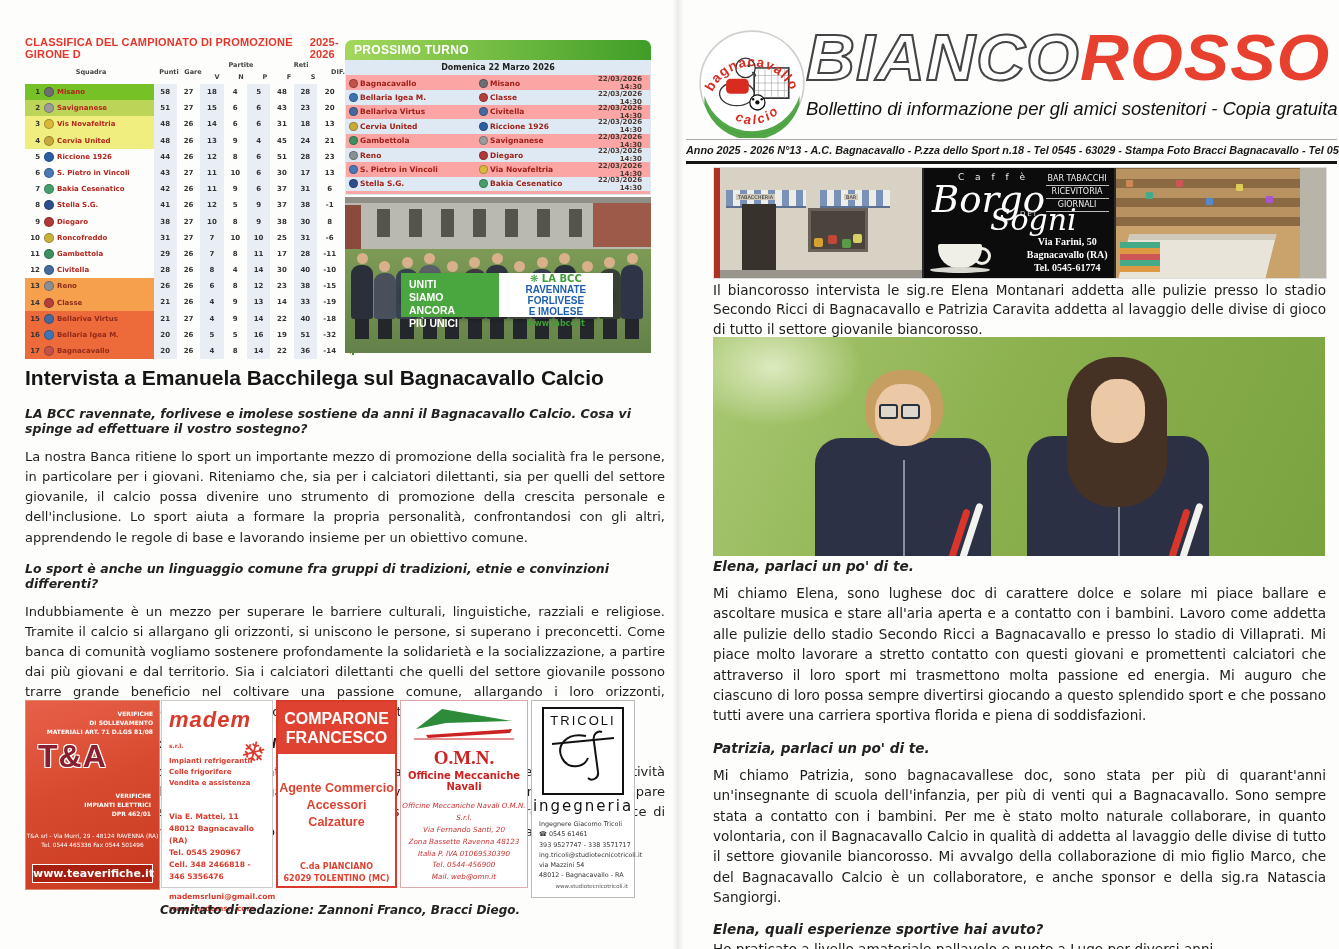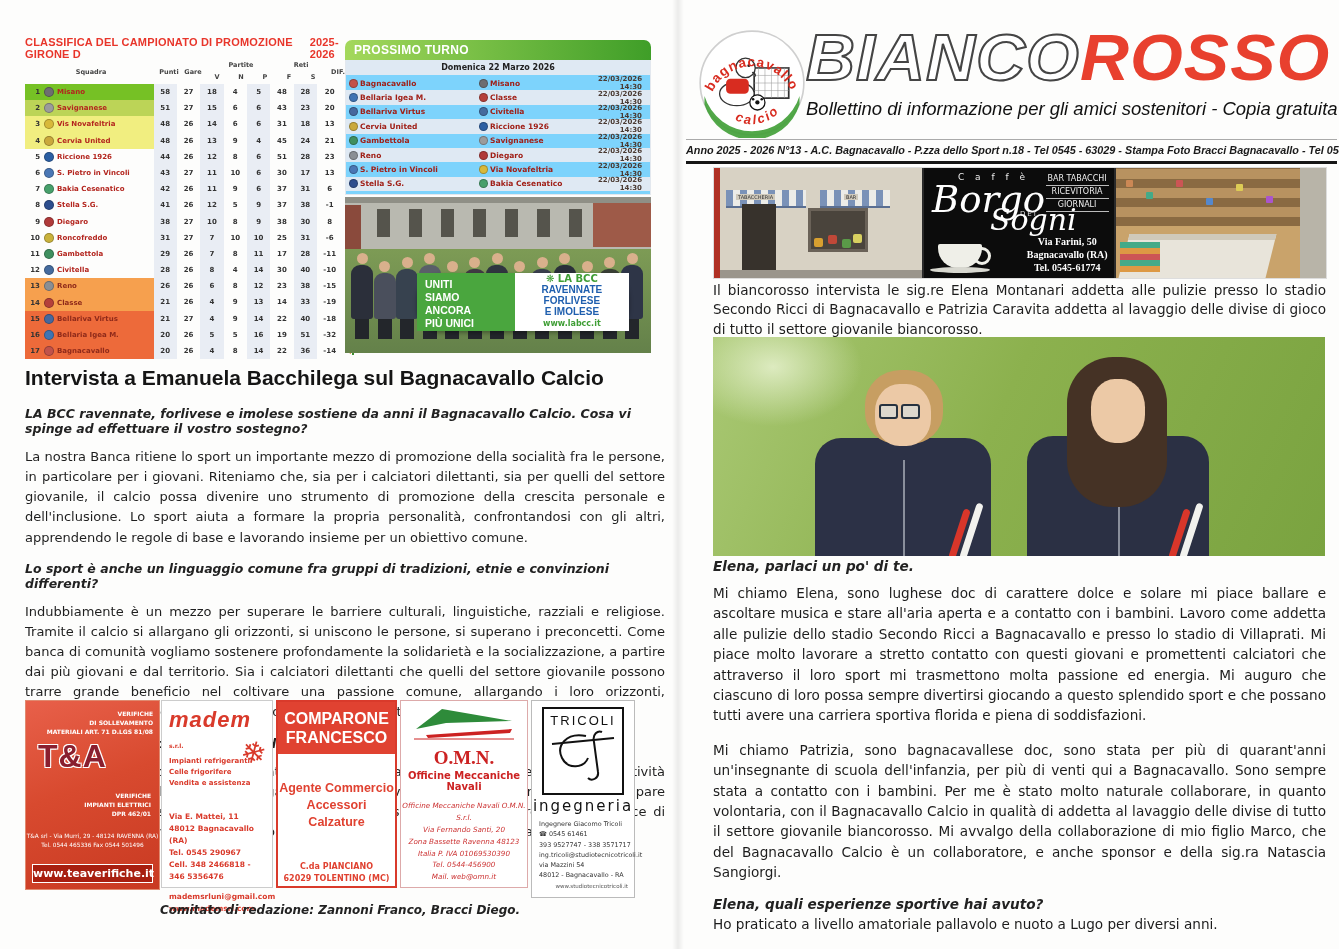--- a/index.html
+++ b/index.html
@@ -32,21 +32,21 @@
   .z-lgreen{background:#bcd457;}
   .z-yellow{background:#f1ee80;}
   .z-orange{background:#f6a04e;}
   .z-red{background:#ed6a3a;}
   .z-red .c-name,.z-orange .c-name{color:#8f2a1a;}
   
   .pt{position:absolute;left:345px;top:40px;width:306px;}
   .pt-head{height:20px;border-radius:7px 7px 0 0;background:linear-gradient(90deg,#a4d85c,#3f9e28);
            color:#fff;font-weight:bold;font-size:12px;line-height:20px;padding-left:9px;
            font-family:"Liberation Sans",sans-serif;letter-spacing:.3px;}
-  .pt-body{background:#7dd3fc;border:1px solid #e3e8ee;border-top:none;padding-bottom:3px;}
+  .pt-body{background:#fca5a5;border:1px solid #e3e8ee;border-top:none;padding-bottom:3px;}
   .pt-date{background:#dfe9f3;text-align:center;font-size:8px;font-weight:bold;color:#222;
            height:15px;line-height:15px;margin-bottom:1px;}
   .fx{display:flex;align-items:center;height:14.4px;font-size:7.5px;}
   .fx:nth-child(even){background:#dfe9f3;}
   .f-b{width:14px;display:flex;justify-content:center;}
   .f-b i{width:7px;height:7px;border-radius:50%;display:block;border:1px solid rgba(0,0,0,.25);}
   .f-home{width:116px;font-weight:bold;color:#a02018;}
   .f-away{width:100px;font-weight:bold;color:#a02018;}
   .f-date{flex:1;text-align:right;padding-right:8px;font-size:7px;font-weight:bold;color:#4a3a32;}
   .pt-riposo{font-size:8px;font-weight:bold;color:#222;margin-top:5px;}
@@ -58,21 +58,21 @@
              background:repeating-linear-gradient(90deg,#55544c 0 13px,#b9b9b0 13px 32px);}
   .ph1-roof{position:absolute;left:0;top:0;width:100%;height:6px;background:#8f8f86;}
   .ph1-bldg{position:absolute;right:0;top:6px;width:58px;height:44px;background:#9e5a48;}
   .ph1-bldg2{position:absolute;left:0;top:8px;width:16px;height:46px;background:#8a4a3c;}
   .ph1-grass{position:absolute;left:0;top:52px;width:100%;height:104px;
              background:linear-gradient(180deg,#7d9b55,#64814a);}
   .person{position:absolute;width:26px;}
   .person .hd{width:11px;height:11px;border-radius:50%;background:#d9b08c;margin:0 auto;}
   .person .bd{width:22px;height:50px;border-radius:9px 9px 3px 3px;margin:1px auto 0;}
   .person .lg{width:14px;height:20px;background:#23262b;margin:0 auto;}
-  .bcc-banner{position:absolute;left:72px;top:76px;width:212px;height:58px;display:flex;
+  .bcc-banner{position:absolute;left:56px;top:76px;width:212px;height:44px;display:flex;
               box-shadow:0 2px 4px rgba(0,0,0,.35);z-index:5;border-radius:24px;}
   .bcc-left{width:44%;background:#4aa63e;color:#fff;font-weight:bold;font-size:10.5px;
             line-height:1.25;padding:5px 0 0 8px;font-family:"Liberation Sans",sans-serif;}
   .bcc-right{width:56%;background:#fff;text-align:center;}
   .bcc-brand{color:#3f9e35;font-weight:bold;font-size:10px;}
   .bcc-mark{color:#3f9e35;font-size:10px;}
   .bcc-r1{color:#1f5fae;font-weight:bold;font-size:10px;line-height:1.1;font-family:"Liberation Sans",sans-serif;}
   .bcc-url{color:#3f9e35;font-size:8px;margin-top:2px;font-weight:bold;}
   
   .article{position:absolute;left:25px;top:366px;width:640px;}
@@ -973,19 +973,20 @@
           <div class="wm-sl-r" style="right:26px;bottom:-4px;"></div>
         </div>
         <div class="wm-hair" style="left:54px;top:16px;width:100px;height:150px;background:#453225;border-radius:46px;"></div>
         <div class="wm-face" style="left:78px;top:38px;width:54px;height:64px;"></div>
       </div>
     </div>
 
     <div class="qa">
       <h3>Elena, parlaci un po' di te.</h3>
       <p>Mi chiamo Elena, sono lughese doc di carattere dolce e solare mi piace ballare e ascoltare musica e stare all'aria aperta e a contatto con i bambini. Lavoro come addetta alle pulizie dello stadio Secondo Ricci a Bagnacavallo e presso lo stadio di Villaprati. Mi piace molto lavorare a stretto contatto con questi giovani e promettenti calciatori che attraverso il loro sport mi trasmettono molta passione ed energia. Mi auguro che ciascuno di loro possa sempre divertirsi giocando a questo splendido sport e che possano tutti avere una carriera sportiva florida e piena di soddisfazioni.</p>
+      <h3>Patrizia, parlaci un po' di te.</h3>
       <p>Mi chiamo Patrizia, sono bagnacavallese doc, sono stata per più di quarant'anni un'insegnante di scuola dell'infanzia, per più di venti qui a Bagnacavallo. Sono sempre stata a contatto con i bambini. Per me è stato molto naturale collaborare, in quanto volontaria, con il Bagnacavallo Calcio in qualità di addetta al lavaggio delle divise di tutto il settore giovanile biancorosso. Mi avvalgo della collaborazione di mio figlio Marco, che del Bagnacavallo Calcio è un collaboratore, e anche sponsor e della sig.ra Natascia Sangiorgi.</p>
       <h3 style="margin-bottom:2px;">Elena, quali esperienze sportive hai avuto?</h3>
       <p>Ho praticato a livello amatoriale pallavolo e nuoto a Lugo per diversi anni.</p>
 
     </div>
   </div>
 </div>
 
 </body></html>

